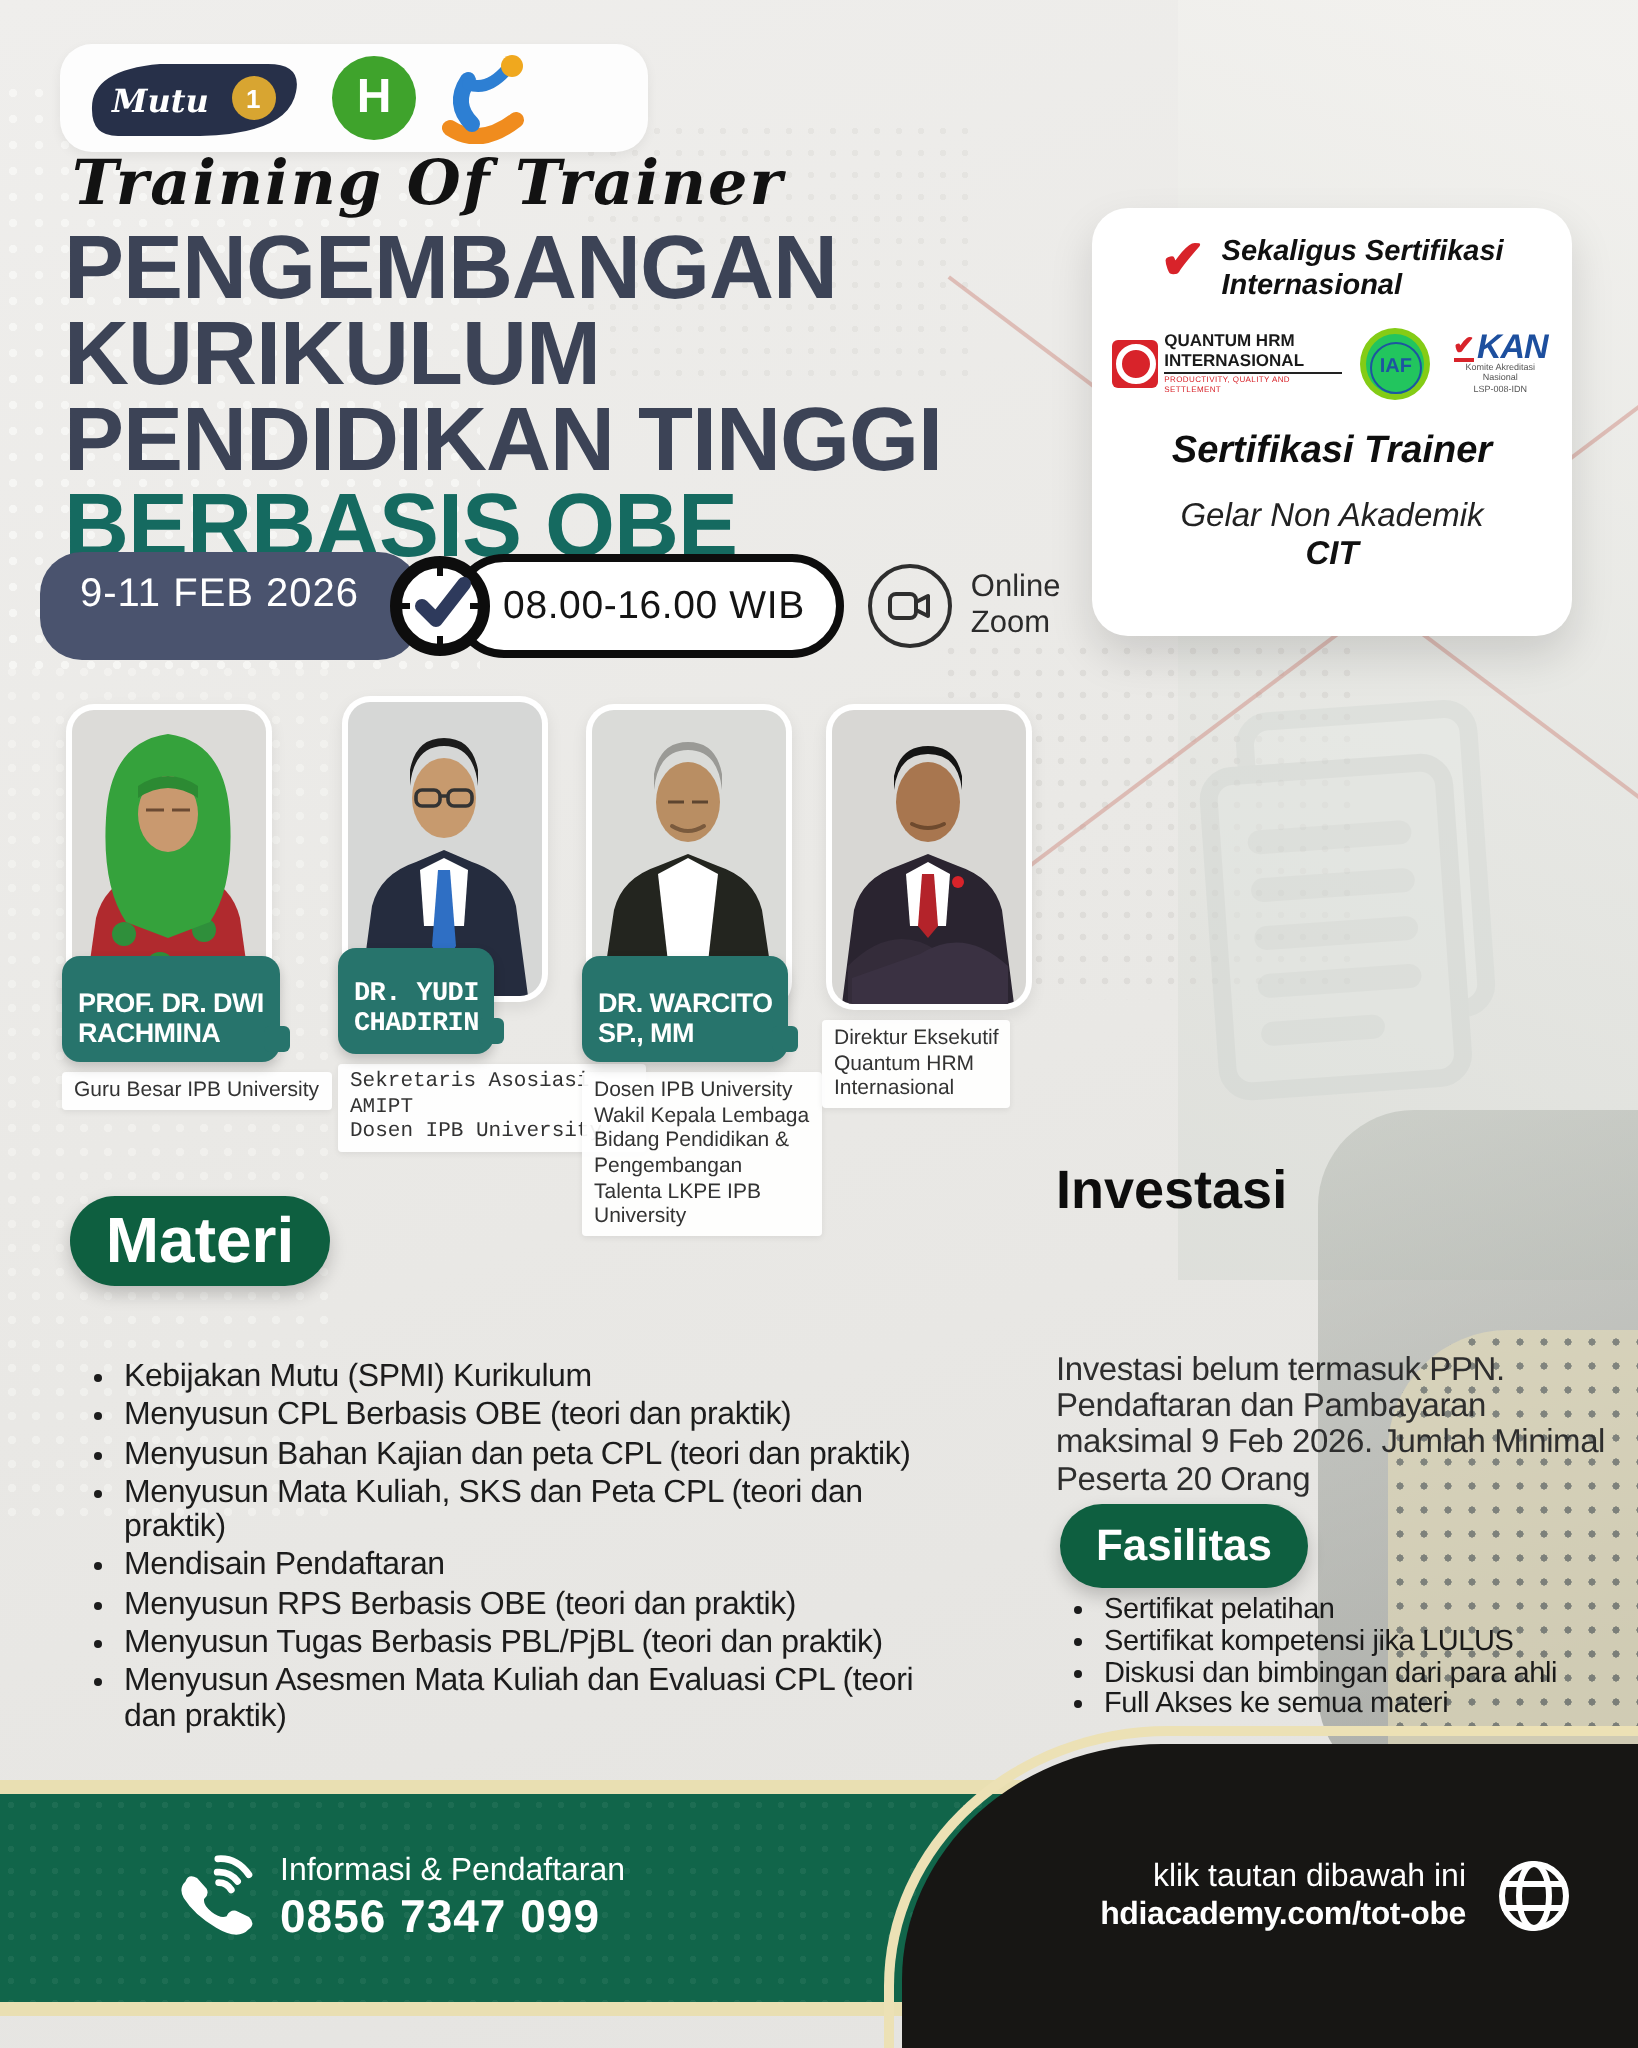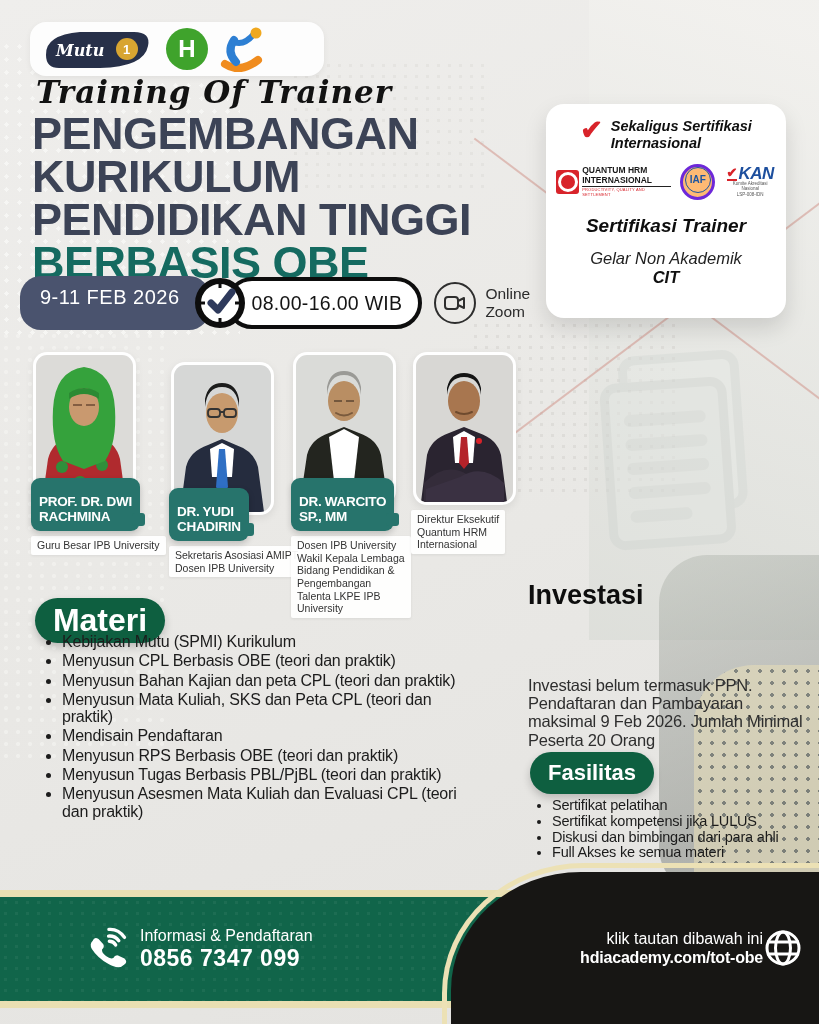--- a/index.html
+++ b/index.html
@@ -57,58 +57,58 @@
     border-radius:18px;box-shadow:0 10px 22px rgba(0,0,0,.13);padding:14px 10px 12px;box-sizing:border-box;}
   .cert-head{display:flex;gap:8px;justify-content:center;align-items:flex-start;}
   .red-check{color:#d8232a;font-size:27px;line-height:24px;font-weight:bold;}
   .cert-head-text{font-size:14.5px;font-weight:bold;font-style:italic;color:#101010;line-height:1.2;}
   .cert-logos{display:flex;align-items:center;justify-content:center;gap:9px;margin-top:11px;}
   .q-logo{display:flex;align-items:center;gap:3px;}
   .q-mark{width:24px;height:24px;background:#d8232a;border-radius:3px;display:flex;align-items:center;justify-content:center;}
   .q-mark span{width:14px;height:14px;border:3px solid #fff;border-radius:50%;display:block;}
   .q-text{font-size:8.5px;font-weight:bold;color:#1a1a1a;line-height:1.12;border-bottom:1.5px solid #222;padding-bottom:1px;}
   .q-tag{font-size:4px;color:#d8232a;letter-spacing:.2px;}
-  .iaf{width:36px;height:36px;border-radius:50%;border:3px solid #6d28d9;background:#fdba74;
-    display:flex;align-items:flex-start;justify-content:center;box-sizing:border-box;}
+  .iaf{width:36px;height:36px;border-radius:50%;border:3px solid #84cc16;background:#22c55e;
+    display:flex;align-items:flex-end;justify-content:center;box-sizing:border-box;}
   .iaf-inner{width:24px;height:24px;border-radius:50%;border:1.5px solid #1d55a0;display:flex;
     align-items:center;justify-content:center;font-size:10px;font-weight:bold;color:#1d55a0;}
   .kan{text-align:center;}
   .kan-row{display:flex;align-items:flex-end;gap:1px;justify-content:center;}
   .kan-check{color:#d8232a;font-weight:bold;font-size:13px;line-height:12px;border-bottom:2px solid #d8232a;}
   .kan-word{font-size:17px;font-weight:bold;font-style:italic;color:#1d4f9e;letter-spacing:-.5px;line-height:15px;}
   .kan-sub{font-size:4.5px;color:#555;line-height:1.3;}
   .cert-title{margin-top:15px;text-align:center;font-size:19px;font-weight:bold;font-style:italic;color:#0e0e0e;}
   .cert-sub{margin-top:12px;text-align:center;font-size:16.5px;font-style:italic;color:#222;
     font-family:"Liberation Sans",sans-serif;}
   .cert-degree{text-align:center;font-size:16.5px;font-weight:bold;font-style:italic;color:#111;}
   .cert-badge{margin:11px auto 0;width:204px;height:33px;background:#1d7c4c;border:2px solid #c9b45a;
     border-radius:18px;color:#fff;font-size:15px;display:flex;align-items:center;justify-content:center;
     box-sizing:border-box;}
   
   .speaker{position:absolute;width:130px;}
-  .sp1{left:33px;top:352px;}  .sp2{left:171px;top:362px;}
+  .sp1{left:33px;top:352px;}  .sp2{left:171px;top:348px;font-family:Liberation Mono, monospace;}
   .sp3{left:293px;top:352px;} .sp4{left:413px;top:352px;}
   .photo{width:103px;height:153px;background:#fff;border-radius:14px;padding:3px;box-sizing:border-box;
     box-shadow:0 3px 8px rgba(0,0,0,.08);}
   .photo svg{display:block;border-radius:11px;}
   .sbadge{position:relative;margin-top:-27px;margin-left:-2px;background:#27746c;color:#fff;
     border-radius:9px;padding:16px 8px 7px;width:max-content;max-width:126px;font-weight:bold;
     font-size:13.5px;line-height:1.12;letter-spacing:-0.3px;z-index:2;
     box-shadow:0 3px 6px rgba(0,0,0,.18);}
   .sp4 .sbadge{max-width:132px;font-size:13px;}
   .sbadge::after{content:'';position:absolute;right:-5px;bottom:5px;width:13px;height:13px;
     background:#27746c;border-radius:3px;z-index:-1;}
   .srole{margin-top:5px;margin-left:-2px;background:rgba(255,255,255,.93);padding:3px 6px;
     font-size:10.5px;line-height:1.2;color:#333;width:max-content;max-width:142px;
     white-space:pre-line;border-radius:2px;box-shadow:0 1px 3px rgba(0,0,0,.07);}
   
   .materi-pill{position:absolute;left:35px;top:598px;width:130px;height:45px;background:#0e5f40;
     border-radius:30px;color:#fff;font-size:32px;font-weight:bold;display:flex;align-items:center;
     justify-content:center;box-shadow:0 4px 9px rgba(0,0,0,.2);}
-  .materi-list{position:absolute;left:38px;top:633px;width:446px;}
+  .materi-list{position:absolute;left:38px;top:680px;width:446px;}
   .materi-list ul{margin:0;padding-left:24px;}
   .materi-list li{font-size:16px;line-height:17.3px;margin-bottom:2px;color:#1c1c1c;letter-spacing:-0.2px;}
   
   .invest-title{position:absolute;left:528px;top:580px;font-size:27px;font-weight:bold;color:#0d0d0d;}
   .price-pill{position:absolute;left:527px;top:614px;width:208px;height:51px;background:#15694a;
     border-radius:30px;color:#fff;font-size:24px;font-weight:bold;display:flex;align-items:center;
     justify-content:center;box-shadow:0 4px 9px rgba(0,0,0,.2);}
   .invest-note{position:absolute;left:528px;top:676px;width:282px;font-size:16.5px;line-height:18.2px;
     color:#2e2e2e;letter-spacing:-0.2px;}
   .fasilitas-pill{position:absolute;left:530px;top:752px;width:124px;height:42px;background:#0e5f40;
@@ -119,21 +119,21 @@
   .fasilitas-list li{font-size:14.5px;line-height:15.8px;color:#1b1b1b;letter-spacing:-0.2px;}
   
   .footer-green{position:absolute;left:0;top:890px;width:758px;height:104px;background:#11654a;
     border-top:7px solid #e9dfb2;border-bottom:7px solid #e9dfb2;display:flex;align-items:center;
     padding-left:82px;gap:10px;box-sizing:content-box;
     background-image:radial-gradient(rgba(255,255,255,.05) 1.5px,transparent 1.7px);background-size:11px 11px;}
   .contact-label{font-size:16px;color:#fff;}
   .contact-phone{font-size:23px;font-weight:bold;color:#fff;letter-spacing:.5px;}
   .footer-black{position:absolute;right:0;bottom:0;width:368px;height:152px;background:#171614;
     border-top-left-radius:130px 118px;display:flex;align-items:center;justify-content:flex-end;
-    padding-right:16px;gap:0;z-index:5;box-sizing:border-box;}
+    padding-right:32px;gap:14px;z-index:5;box-sizing:border-box;}
   .footer-black::before{content:'';position:absolute;top:-9px;left:-9px;right:0;bottom:0;
     border-top-left-radius:142px 130px;border-top:5px solid #ece1b5;border-left:5px solid #ece1b5;
     pointer-events:none;}
   .link-texts{text-align:right;color:#fff;}
   .link-label{font-size:16px;line-height:1.3;}
   .link-url{font-size:16px;font-weight:bold;letter-spacing:-0.2px;}
 </style>
 </head>
 <body>
 

